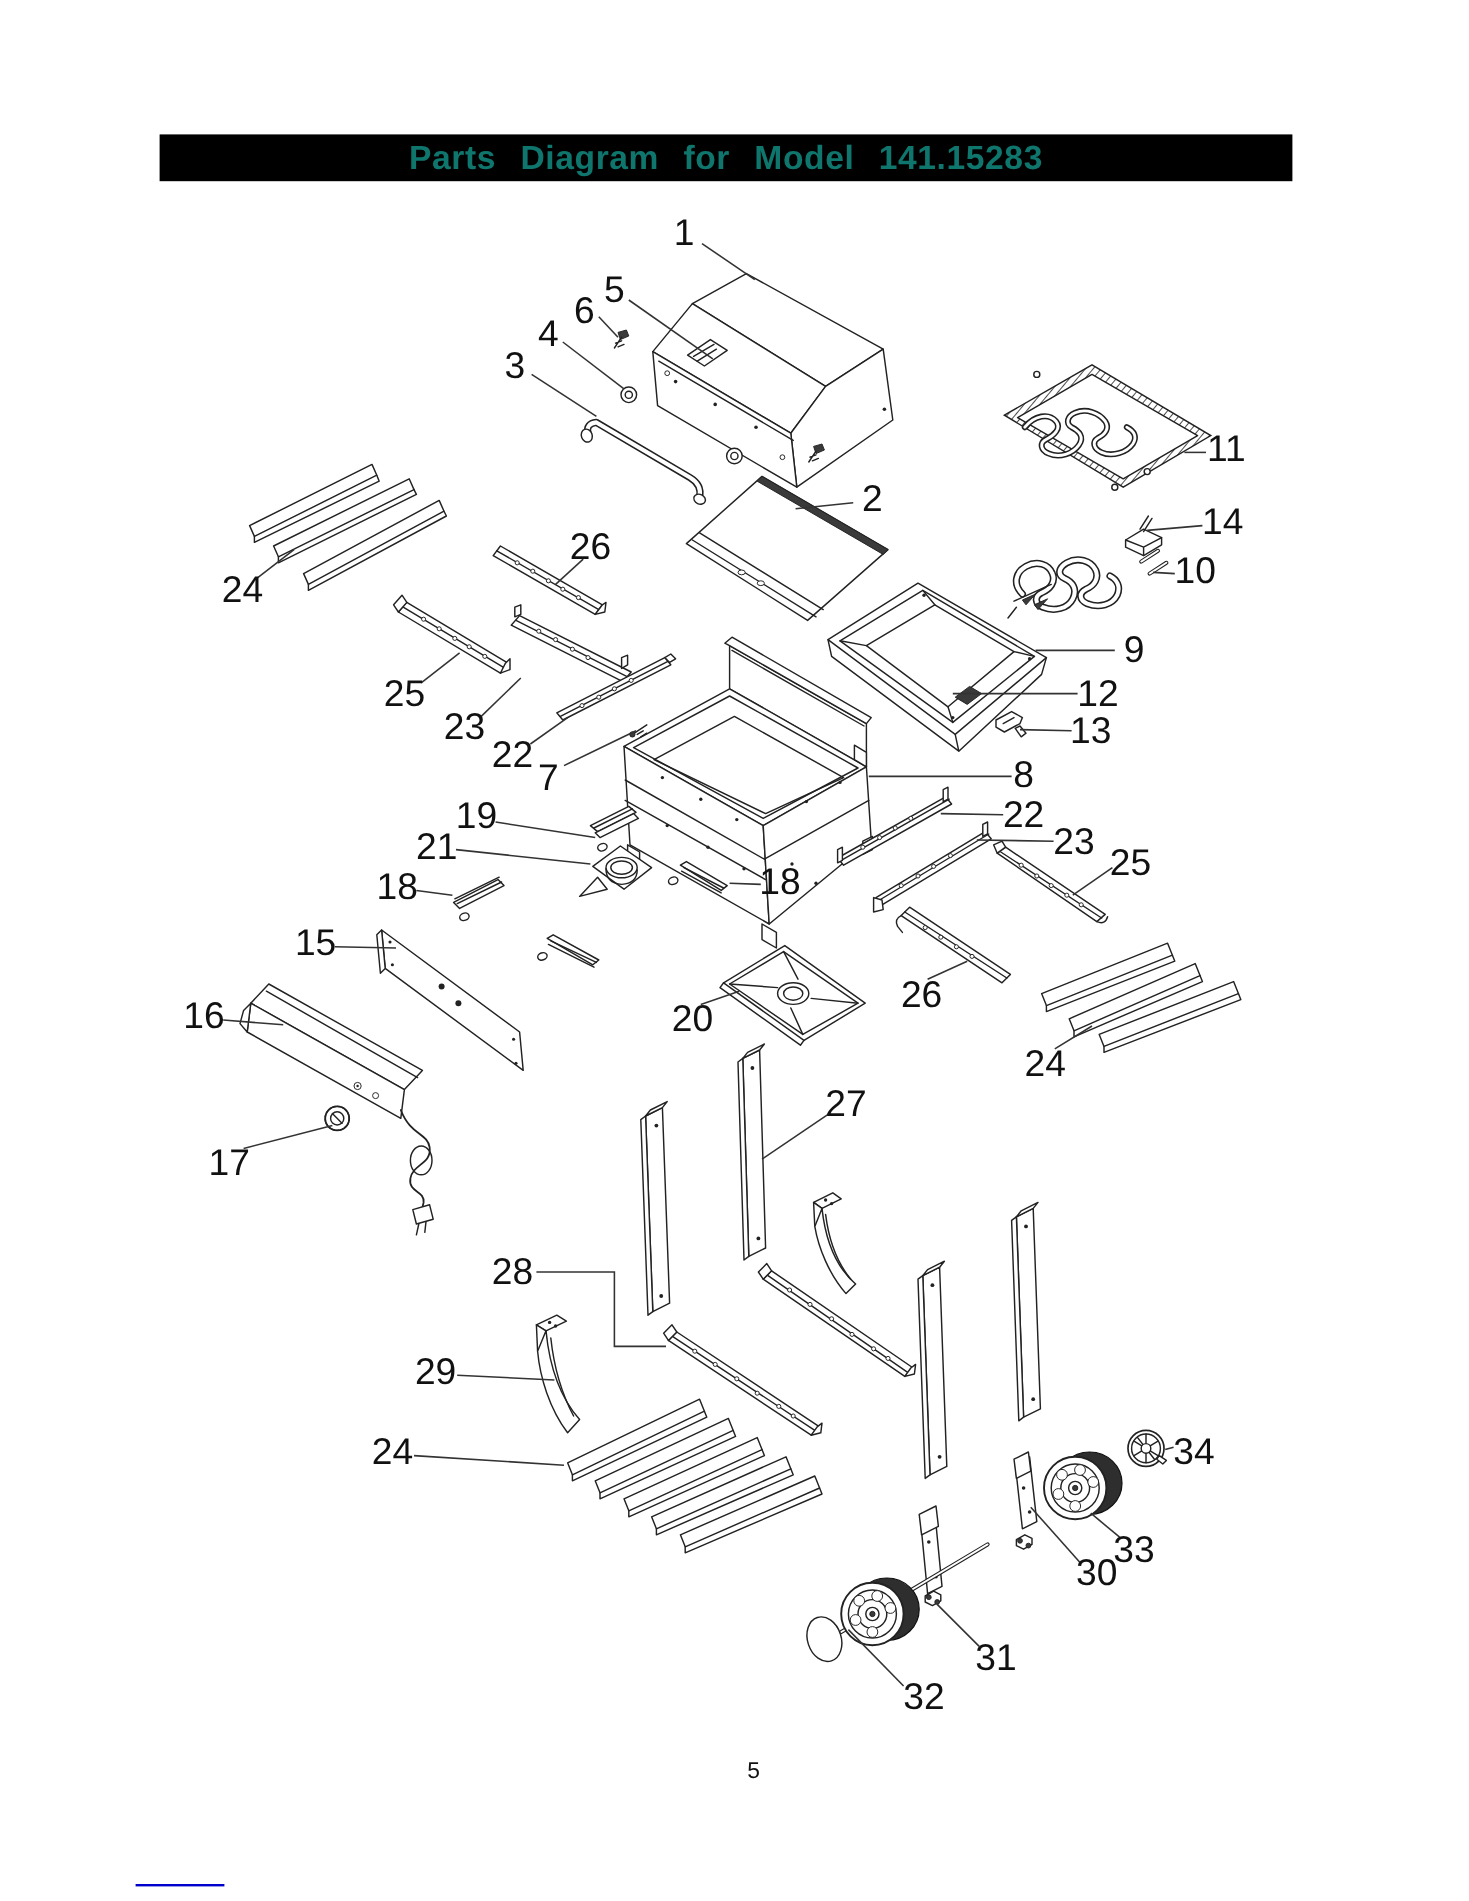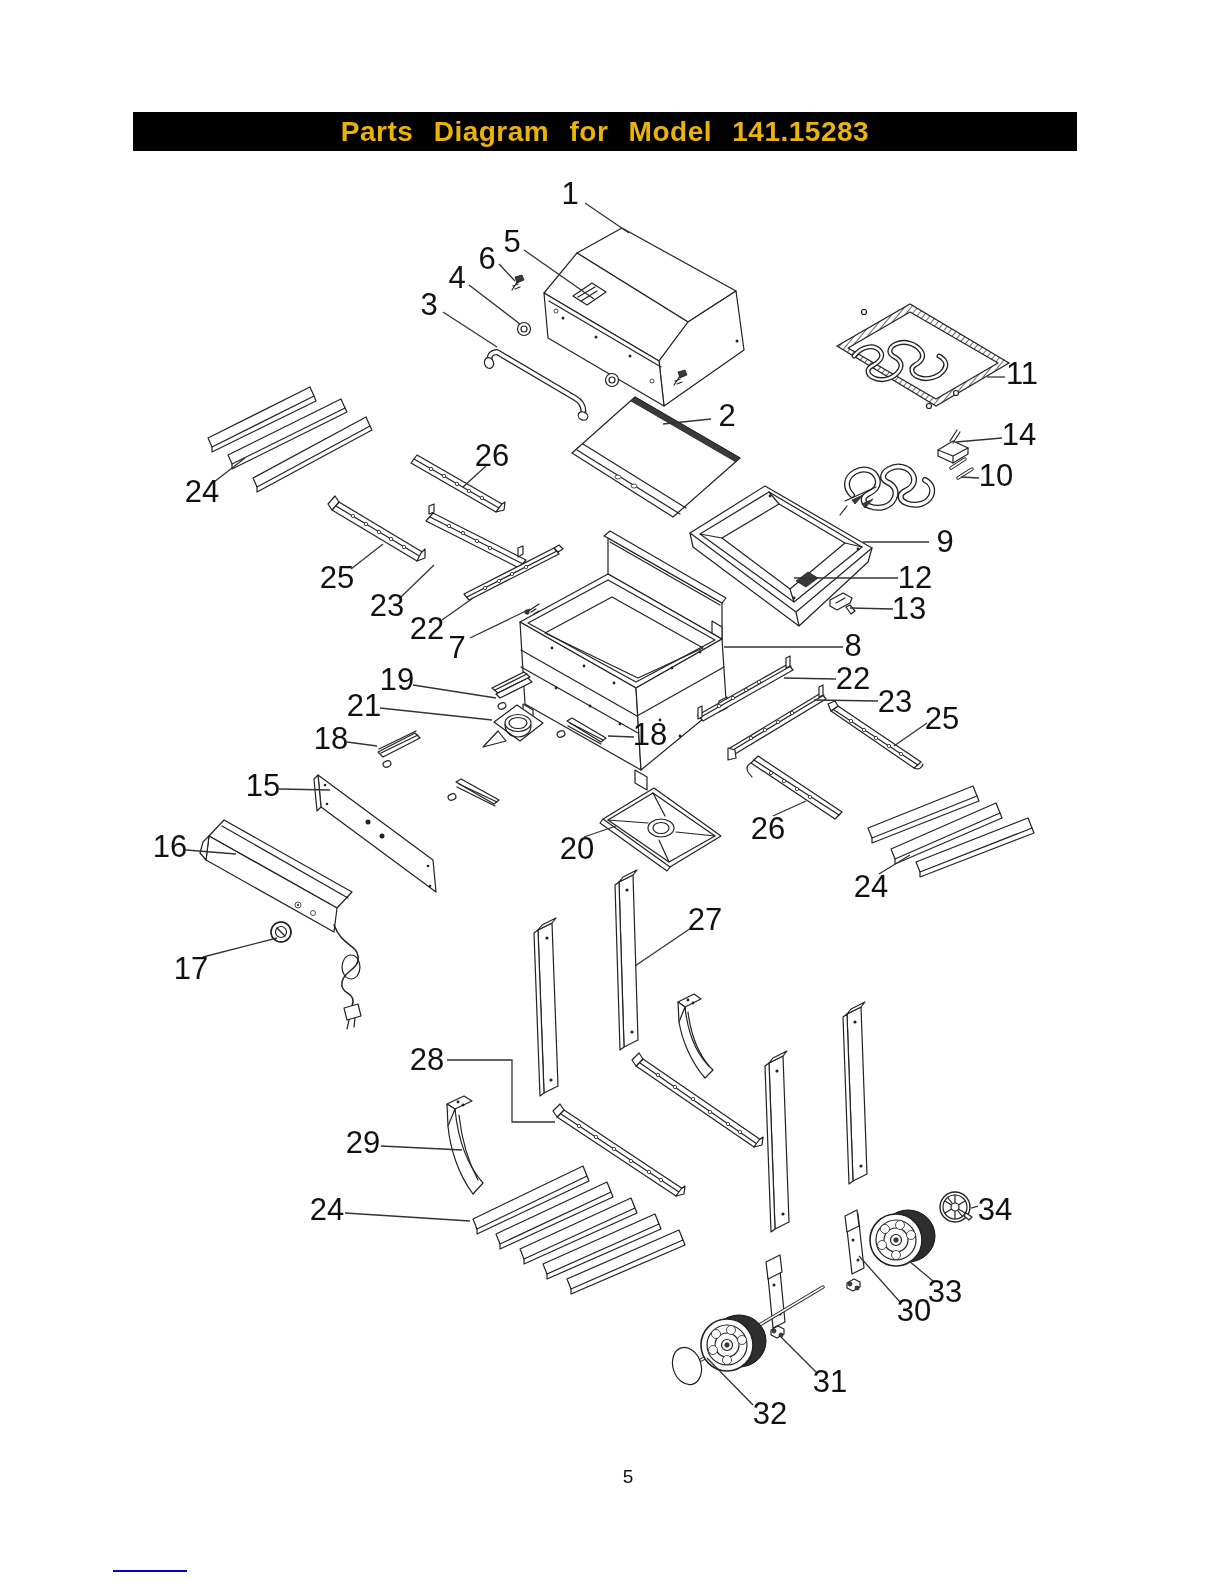--- a/index.html
+++ b/index.html
@@ -1,20 +1,20 @@
 <!DOCTYPE html>
 <html><head>
 <meta charset="utf-8">
 <style>
   html,body{margin:0;padding:0;background:#fff;}
   .page{position:relative;width:1224px;height:1584px;background:#fff;overflow:hidden;
         font-family:"Liberation Sans",sans-serif;}
   .header-bar{position:absolute;left:133px;top:112px;width:944px;height:39px;background:#000;
               display:flex;align-items:center;justify-content:center;}
-  .header-bar span{color:#eab308;font-size:28px;font-weight:bold;letter-spacing:.5px;word-spacing:12px;}
+  .header-bar span{color:#0f766e;font-size:28px;font-weight:bold;letter-spacing:.5px;word-spacing:12px;}
   .pagenum{position:absolute;left:600px;top:1466px;width:56px;text-align:center;
            font-size:19px;color:#111;}
   .footer-underline{position:absolute;left:113px;top:1570px;width:74px;height:2px;background:#0000cc;}
   svg{position:absolute;left:0;top:0;}
   .ln{fill:none;stroke:#222;stroke-width:1.2;stroke-linejoin:round;stroke-linecap:round;}
   .fw{fill:#fff;stroke:#222;stroke-width:1.2;stroke-linejoin:round;}
   .fd{fill:#3a3a3a;stroke:#222;stroke-width:.8;}
   .dot{fill:#222;stroke:none;}
   .hole{fill:#fff;stroke:#222;stroke-width:.8;}
   .tubeO{fill:none;stroke:#222;stroke-width:6;stroke-linecap:round;stroke-linejoin:round;}

